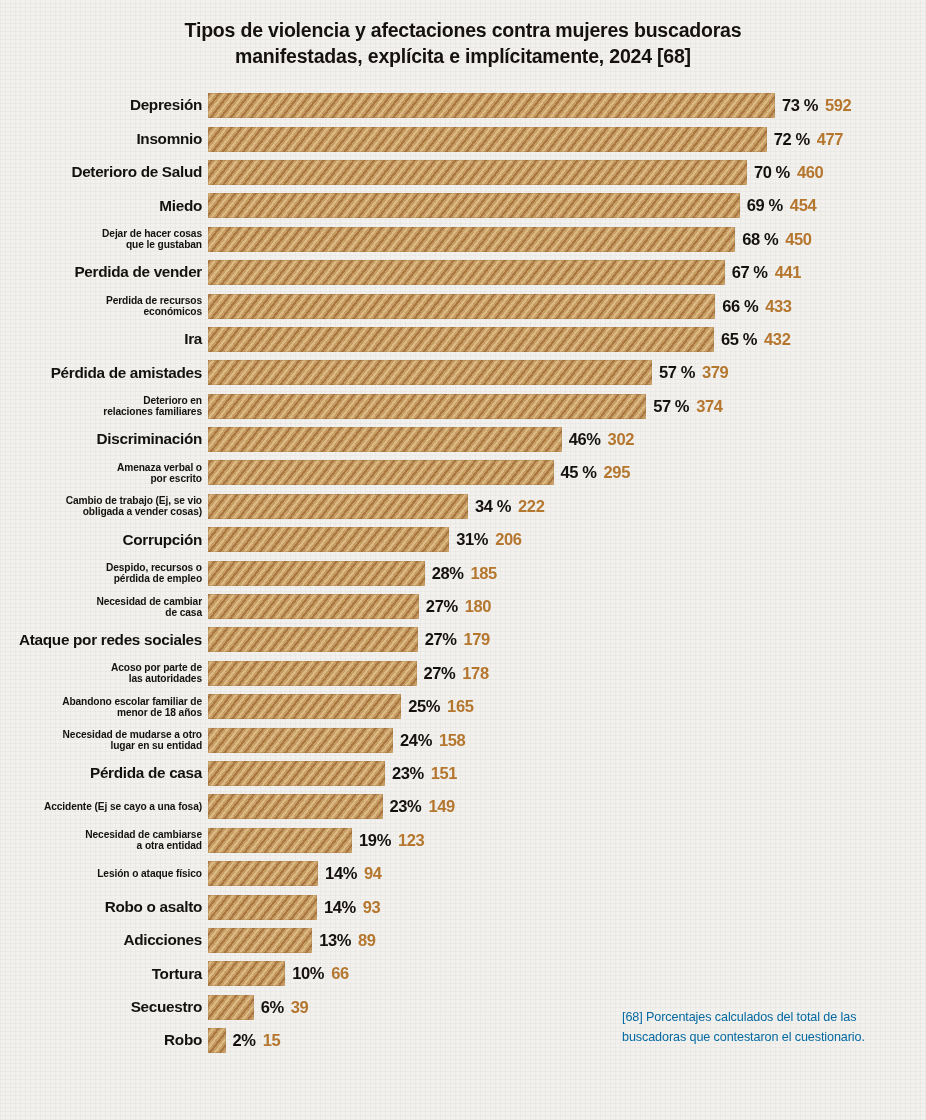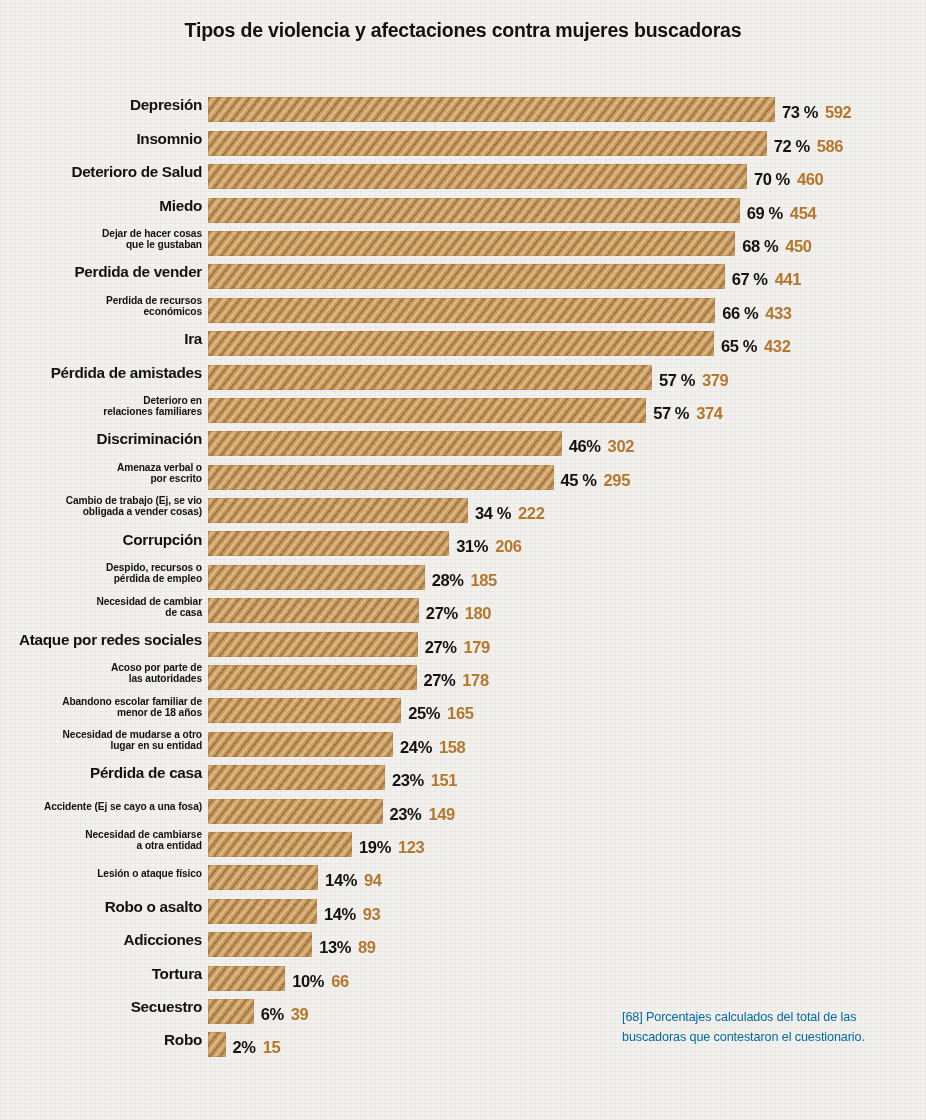--- a/index.html
+++ b/index.html
@@ -78,21 +78,21 @@
   .row-label.small {
     font-size: 10.2px;
     letter-spacing: -0.1px;
   }
 
   .bar-area {
     position: relative;
     flex: 1 1 auto;
     height: 100%;
     display: flex;
-    align-items: flex-end;
+    align-items: center;
   }
   .bar {
     height: 25px;
     
     background-color: #c8a06a;
     background-image:
       repeating-linear-gradient(
         -52deg,
         #dcba86 0px,
         #dcba86 2px,
@@ -140,40 +140,41 @@
 </style>
 </head>
 <body>
 
 <div id="paper-texture"></div>
 
 <div id="chart-root">
 
   <div id="chart-title">
     <span class="title-line">Tipos de violencia y afectaciones contra mujeres buscadoras</span>
+    <span class="title-line">manifestadas, explícita e implícitamente, 2024 [68]</span>
   </div>
 
   <div id="rows">
       <div class="row">
         <div class="row-label big">Depresión</div>
         <div class="bar-area">
           <div class="bar" style="width: 567px;"></div>
           <div class="bar-values">
             <span class="pct">73 %</span>
             <span class="count">592</span>
           </div>
         </div>
       </div>
       <div class="row">
         <div class="row-label big">Insomnio</div>
         <div class="bar-area">
           <div class="bar" style="width: 558.8px;"></div>
           <div class="bar-values">
             <span class="pct">72 %</span>
-            <span class="count">586</span>
+            <span class="count">477</span>
           </div>
         </div>
       </div>
       <div class="row">
         <div class="row-label big">Deterioro de Salud</div>
         <div class="bar-area">
           <div class="bar" style="width: 538.884px;"></div>
           <div class="bar-values">
             <span class="pct">70 %</span>
             <span class="count">460</span>

